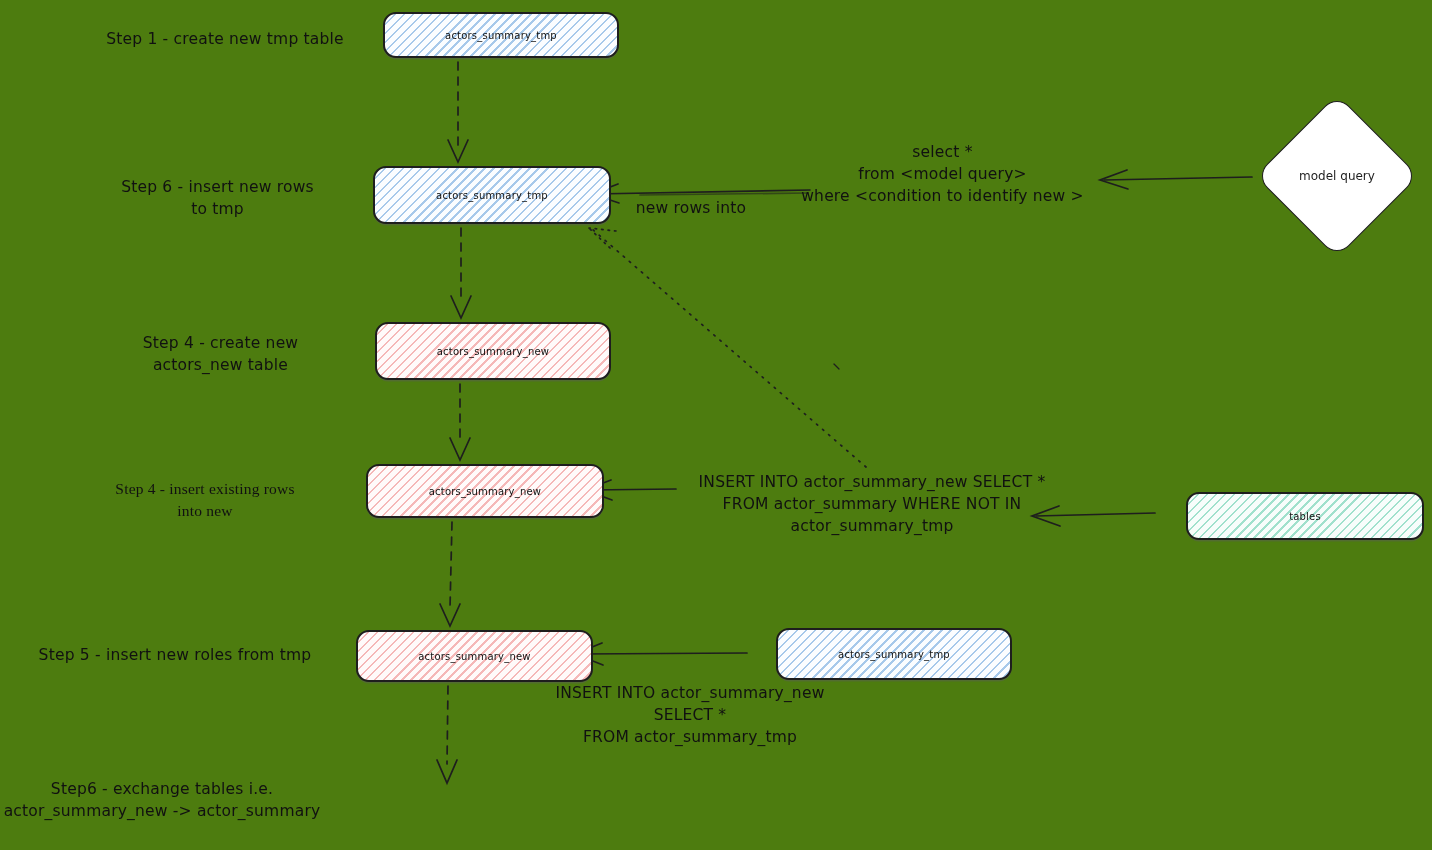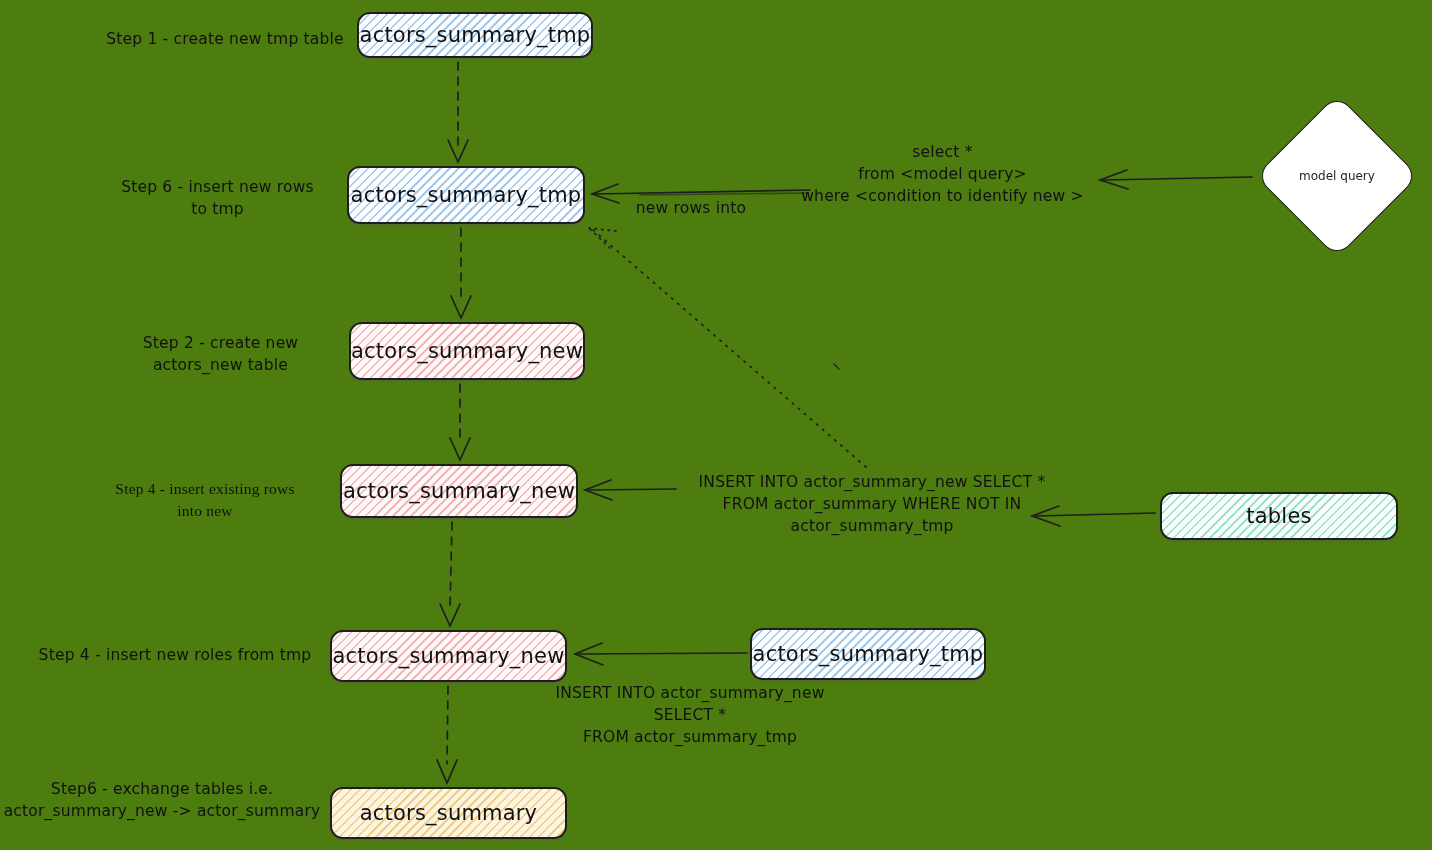--- a/index.html
+++ b/index.html
@@ -3,23 +3,24 @@
 <meta charset="utf-8">
 <style>
   html,body{margin:0;padding:0;background:#ffffff;}
   #canvas{
     position:relative;width:1432px;height:850px;background:#4d7c0f;overflow:hidden;
     font-family:"DejaVu Sans",sans-serif;color:#1e1e1e;
   }
   .node{
     position:absolute;border:2px solid #1e1e1e;border-radius:13px;
     display:flex;align-items:center;justify-content:center;
-    font-size:21px;letter-spacing:.2px;color:#111;
+    font-size:10px;letter-spacing:.2px;color:#111;
     box-shadow:0 2px 0 -0.5px rgba(90,90,90,.45);
     box-sizing:border-box;
+    margin-left:26px;
   }
   .fill-blue{background:repeating-linear-gradient(135deg,rgba(116,169,222,.62) 0 1.8px,rgba(255,255,255,0) 1.8px 6.4px),#fbfdff;}
   .fill-red{background:repeating-linear-gradient(135deg,rgba(235,118,118,.5) 0 1.8px,rgba(255,255,255,0) 1.8px 6.4px),#fffafa;}
   .fill-green{background:repeating-linear-gradient(135deg,rgba(55,190,148,.45) 0 1.8px,rgba(255,255,255,0) 1.8px 6.4px),#f7fdfb;}
   .fill-yellow{background:repeating-linear-gradient(135deg,rgba(228,178,82,.58) 0 1.8px,rgba(255,255,255,0) 1.8px 6.4px),#fdf5e0;}
   .lbl,.note{
     position:absolute;font-size:15.5px;line-height:22px;letter-spacing:.2px;
     white-space:pre-line;text-align:center;color:#111;
   }
   .diamond{
@@ -72,45 +73,42 @@
       <path d="M616 231 L589 228" stroke-dasharray="1.5 5"></path>
       <path d="M610 248 L589 228" stroke-dasharray="1.5 5"></path>
 
       <path d="M834 364 L839 369" stroke-width="1.2"></path>
     </g>
   </svg>
 
   <div class="lbl" style="left:95px;top:28px;width:260px;">Step 1 - create new tmp table</div>
   <div class="lbl" style="left:110px;top:176px;width:215px;">Step 6 - insert new rows
 to tmp</div>
-  <div class="lbl" style="left:118px;top:332px;width:205px;">Step 2 - create new
+  <div class="lbl" style="left:118px;top:332px;width:205px;">Step 4 - create new
 actors_new table</div>
   <div class="lbl" style="left:85px;top:478px;width:240px;font-family:Liberation Serif, serif;">Step 4 - insert existing rows
 into new</div>
-  <div class="lbl" style="left:30px;top:644px;width:290px;">Step 4 - insert new roles from tmp</div>
+  <div class="lbl" style="left:30px;top:644px;width:290px;">Step 5 - insert new roles from tmp</div>
   <div class="lbl" style="left:2px;top:778px;width:320px;">Step6 - exchange tables i.e.
 actor_summary_new -&gt; actor_summary</div>
 
   <div class="node fill-blue" style="left:357px;top:12px;width:236px;height:46px;">
     <span>actors_summary_tmp</span>
   </div>
   <div class="node fill-blue" style="left:347px;top:166px;width:238px;height:58px;">
     <span>actors_summary_tmp</span>
   </div>
   <div class="node fill-red" style="left:349px;top:322px;width:236px;height:58px;">
     <span>actors_summary_new</span>
   </div>
   <div class="node fill-red" style="left:340px;top:464px;width:238px;height:54px;">
     <span>actors_summary_new</span>
   </div>
   <div class="node fill-red" style="left:330px;top:630px;width:237px;height:52px;">
     <span>actors_summary_new</span>
-  </div>
-  <div class="node fill-yellow" style="left:330px;top:787px;width:237px;height:52px;">
-    <span>actors_summary</span>
   </div>
 
   <div class="node fill-blue" style="left:750px;top:628px;width:236px;height:52px;">
     <span>actors_summary_tmp</span>
   </div>
   <div class="node fill-green" style="left:1160px;top:492px;width:238px;height:48px;">
     <span>tables</span>
   </div>
 
   <div class="diamond"></div>

